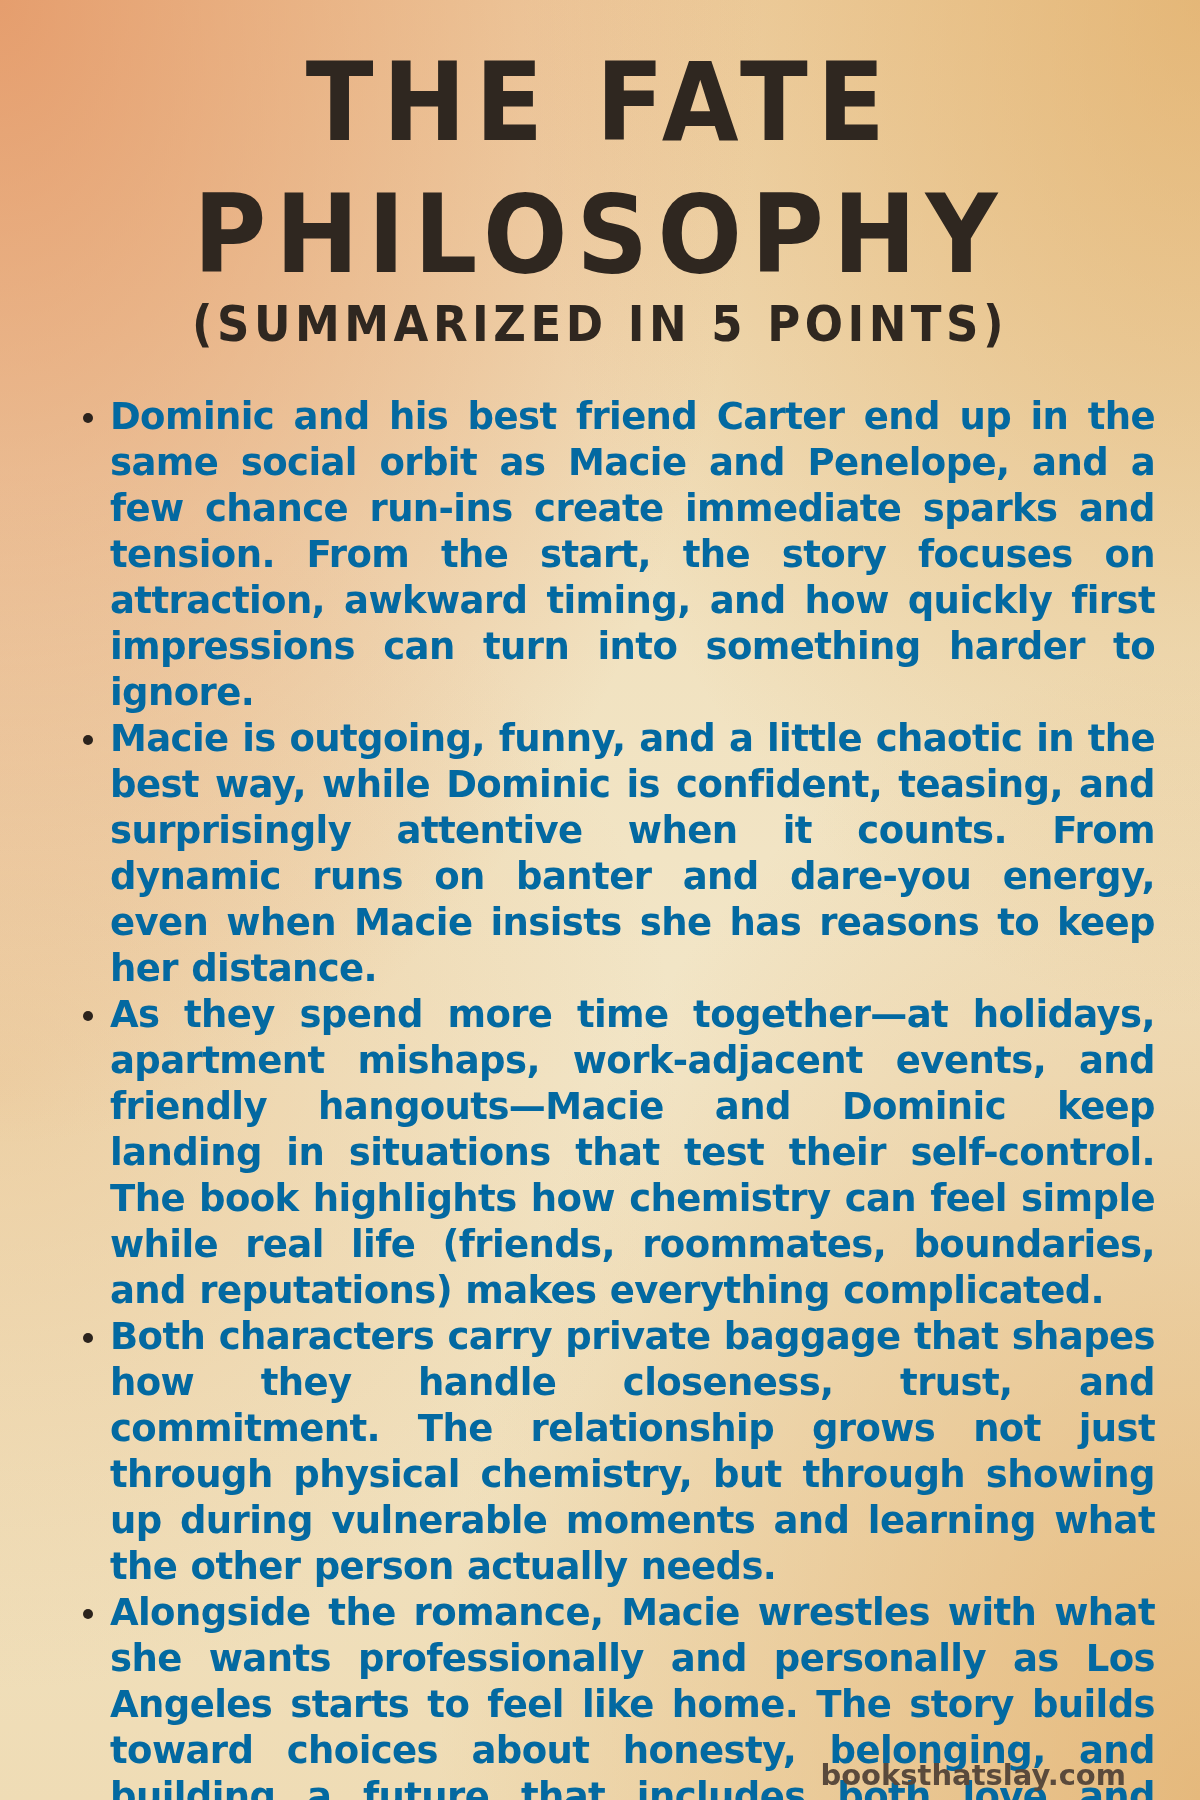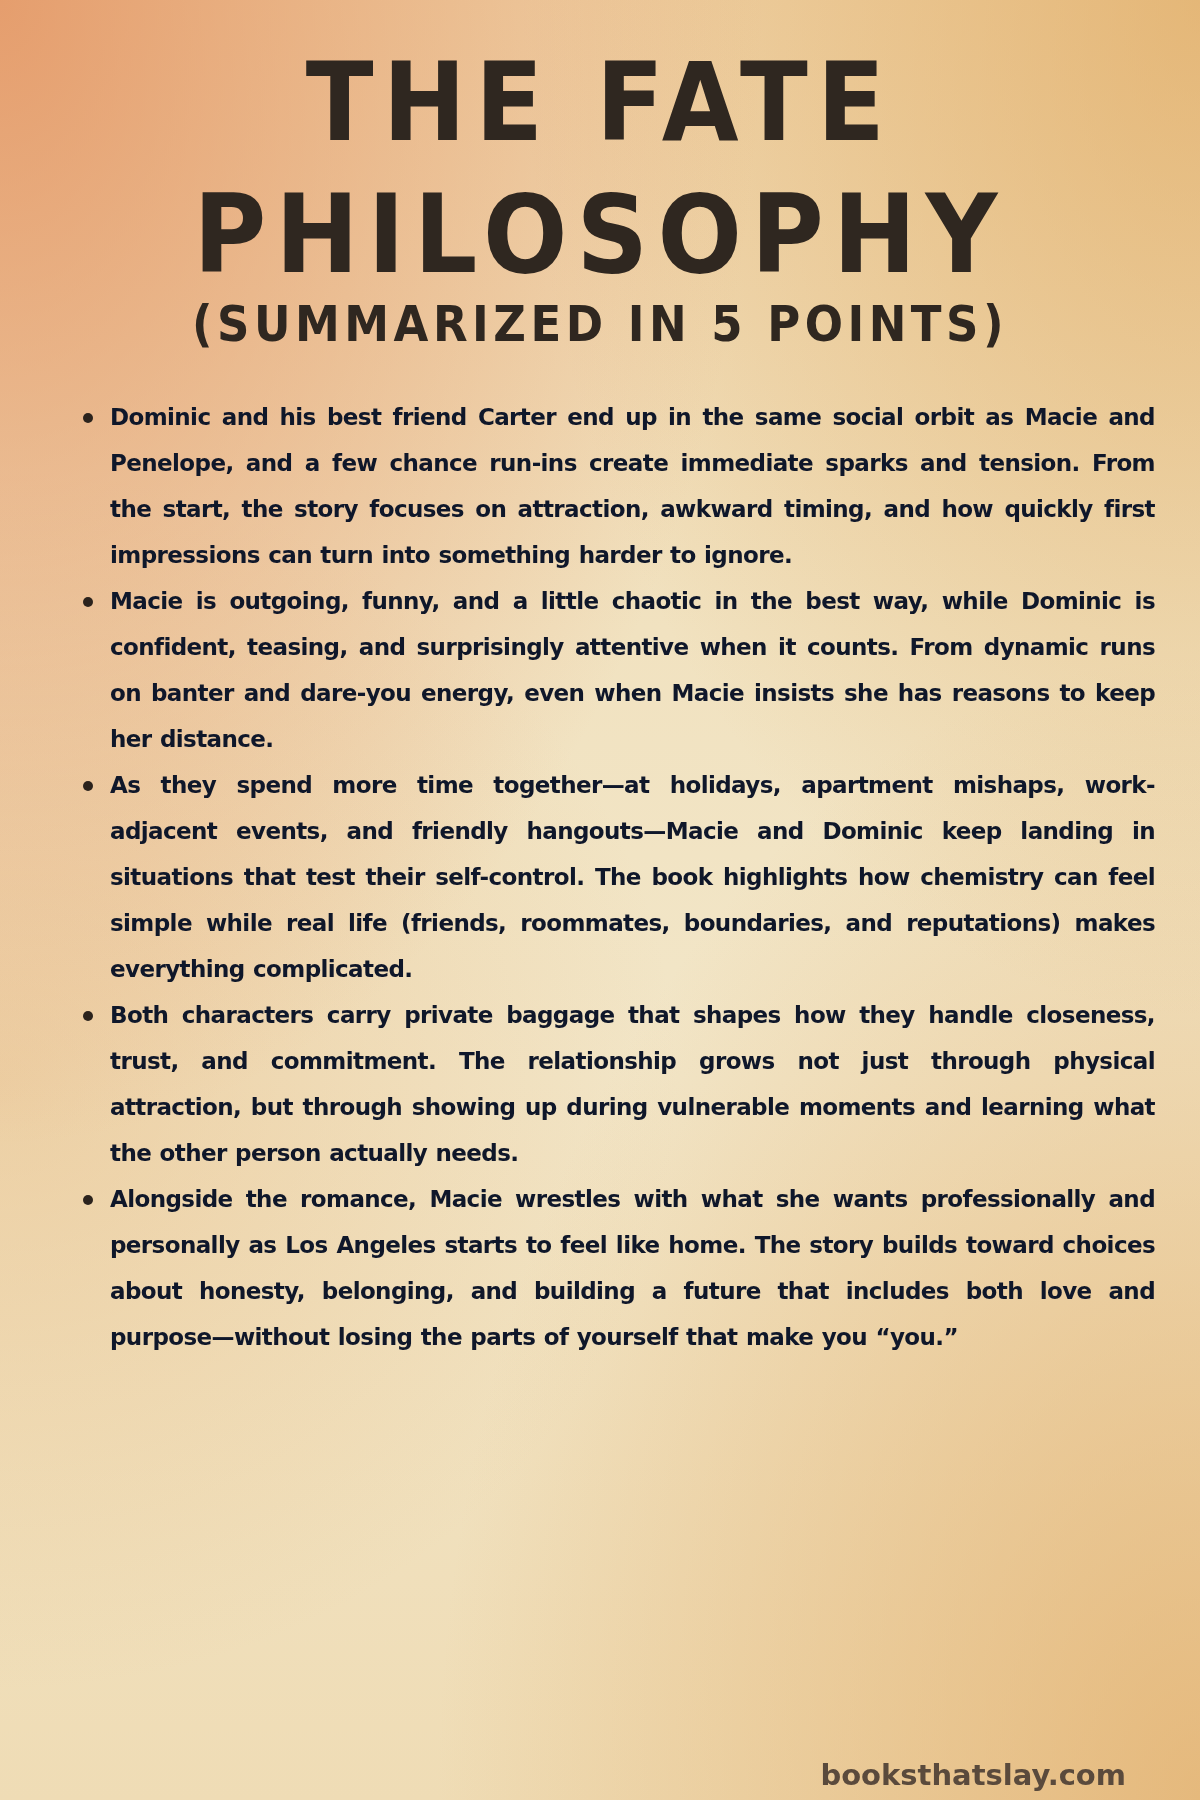--- a/index.html
+++ b/index.html
@@ -20,23 +20,23 @@
     color:#2f2720; letter-spacing:10px; margin:0;
   }
   .t1 { top:48px; font-size:108px; line-height:110px; transform:scaleX(0.92); }
   .t2 { top:180px; font-size:108px; line-height:110px; transform:scaleX(0.92); }
   .sub { top:296px; font-size:50px; line-height:56px; letter-spacing:5px; transform:scaleX(0.9); }
   ul.points {
     position:absolute; left:80px; top:394px; width:1045px;
     margin:0; padding:0 0 0 30px; list-style:none;
   }
   ul.points li {
-    position:relative; font-size:23px; line-height:46px; font-weight:bold;
+    position:relative; font-size:37px; line-height:46px; font-weight:bold;
     text-align:justify; letter-spacing:-0.6px; word-spacing:1px;
-    color:#0f172a;
+    color:#0369a1;
   }
   ul.points li .dot {
     position:absolute; left:-27px; top:19px; width:10px; height:10px;
     border-radius:50%; background:#2b231d;
   }
   .footer {
     position:absolute; right:74px; top:1758px; font-size:29px; font-weight:bold;
     color:#5a4a3c; letter-spacing:0px;
   }
 </style>
@@ -44,17 +44,17 @@
 <body>
 
 <h1 class="title t1">THE FATE</h1>
 <h1 class="title t2">PHILOSOPHY</h1>
 <h2 class="title sub">(SUMMARIZED IN 5 POINTS)</h2>
 
 <ul class="points">
   <li><span class="dot"></span><span>Dominic and his best friend Carter end up in the same social orbit as Macie and Penelope, and a few chance run-ins create immediate sparks and tension. From the start, the story focuses on attraction, awkward timing, and how quickly first impressions can turn into something harder to ignore.</span></li>
   <li><span class="dot"></span><span>Macie is outgoing, funny, and a little chaotic in the best way, while Dominic is confident, teasing, and surprisingly attentive when it counts. From dynamic runs on banter and dare-you energy, even when Macie insists she has reasons to keep her distance.</span></li>
   <li><span class="dot"></span><span>As they spend more time together—at holidays, apartment mishaps, work-adjacent events, and friendly hangouts—Macie and Dominic keep landing in situations that test their self-control. The book highlights how chemistry can feel simple while real life (friends, roommates, boundaries, and reputations) makes everything complicated.</span></li>
-  <li><span class="dot"></span><span>Both characters carry private baggage that shapes how they handle closeness, trust, and commitment. The relationship grows not just through physical attraction, but through showing up during vulnerable moments and learning what the other person actually needs.</span></li>
+  <li><span class="dot"></span><span>Both characters carry private baggage that shapes how they handle closeness, trust, and commitment. The relationship grows not just through physical chemistry, but through showing up during vulnerable moments and learning what the other person actually needs.</span></li>
   <li><span class="dot"></span><span>Alongside the romance, Macie wrestles with what she wants professionally and personally as Los Angeles starts to feel like home. The story builds toward choices about honesty, belonging, and building a future that includes both love and purpose—without losing the parts of yourself that make you “you.”</span></li>
 </ul>
 
 <div class="footer">booksthatslay.com</div>
 
 </body></html>

